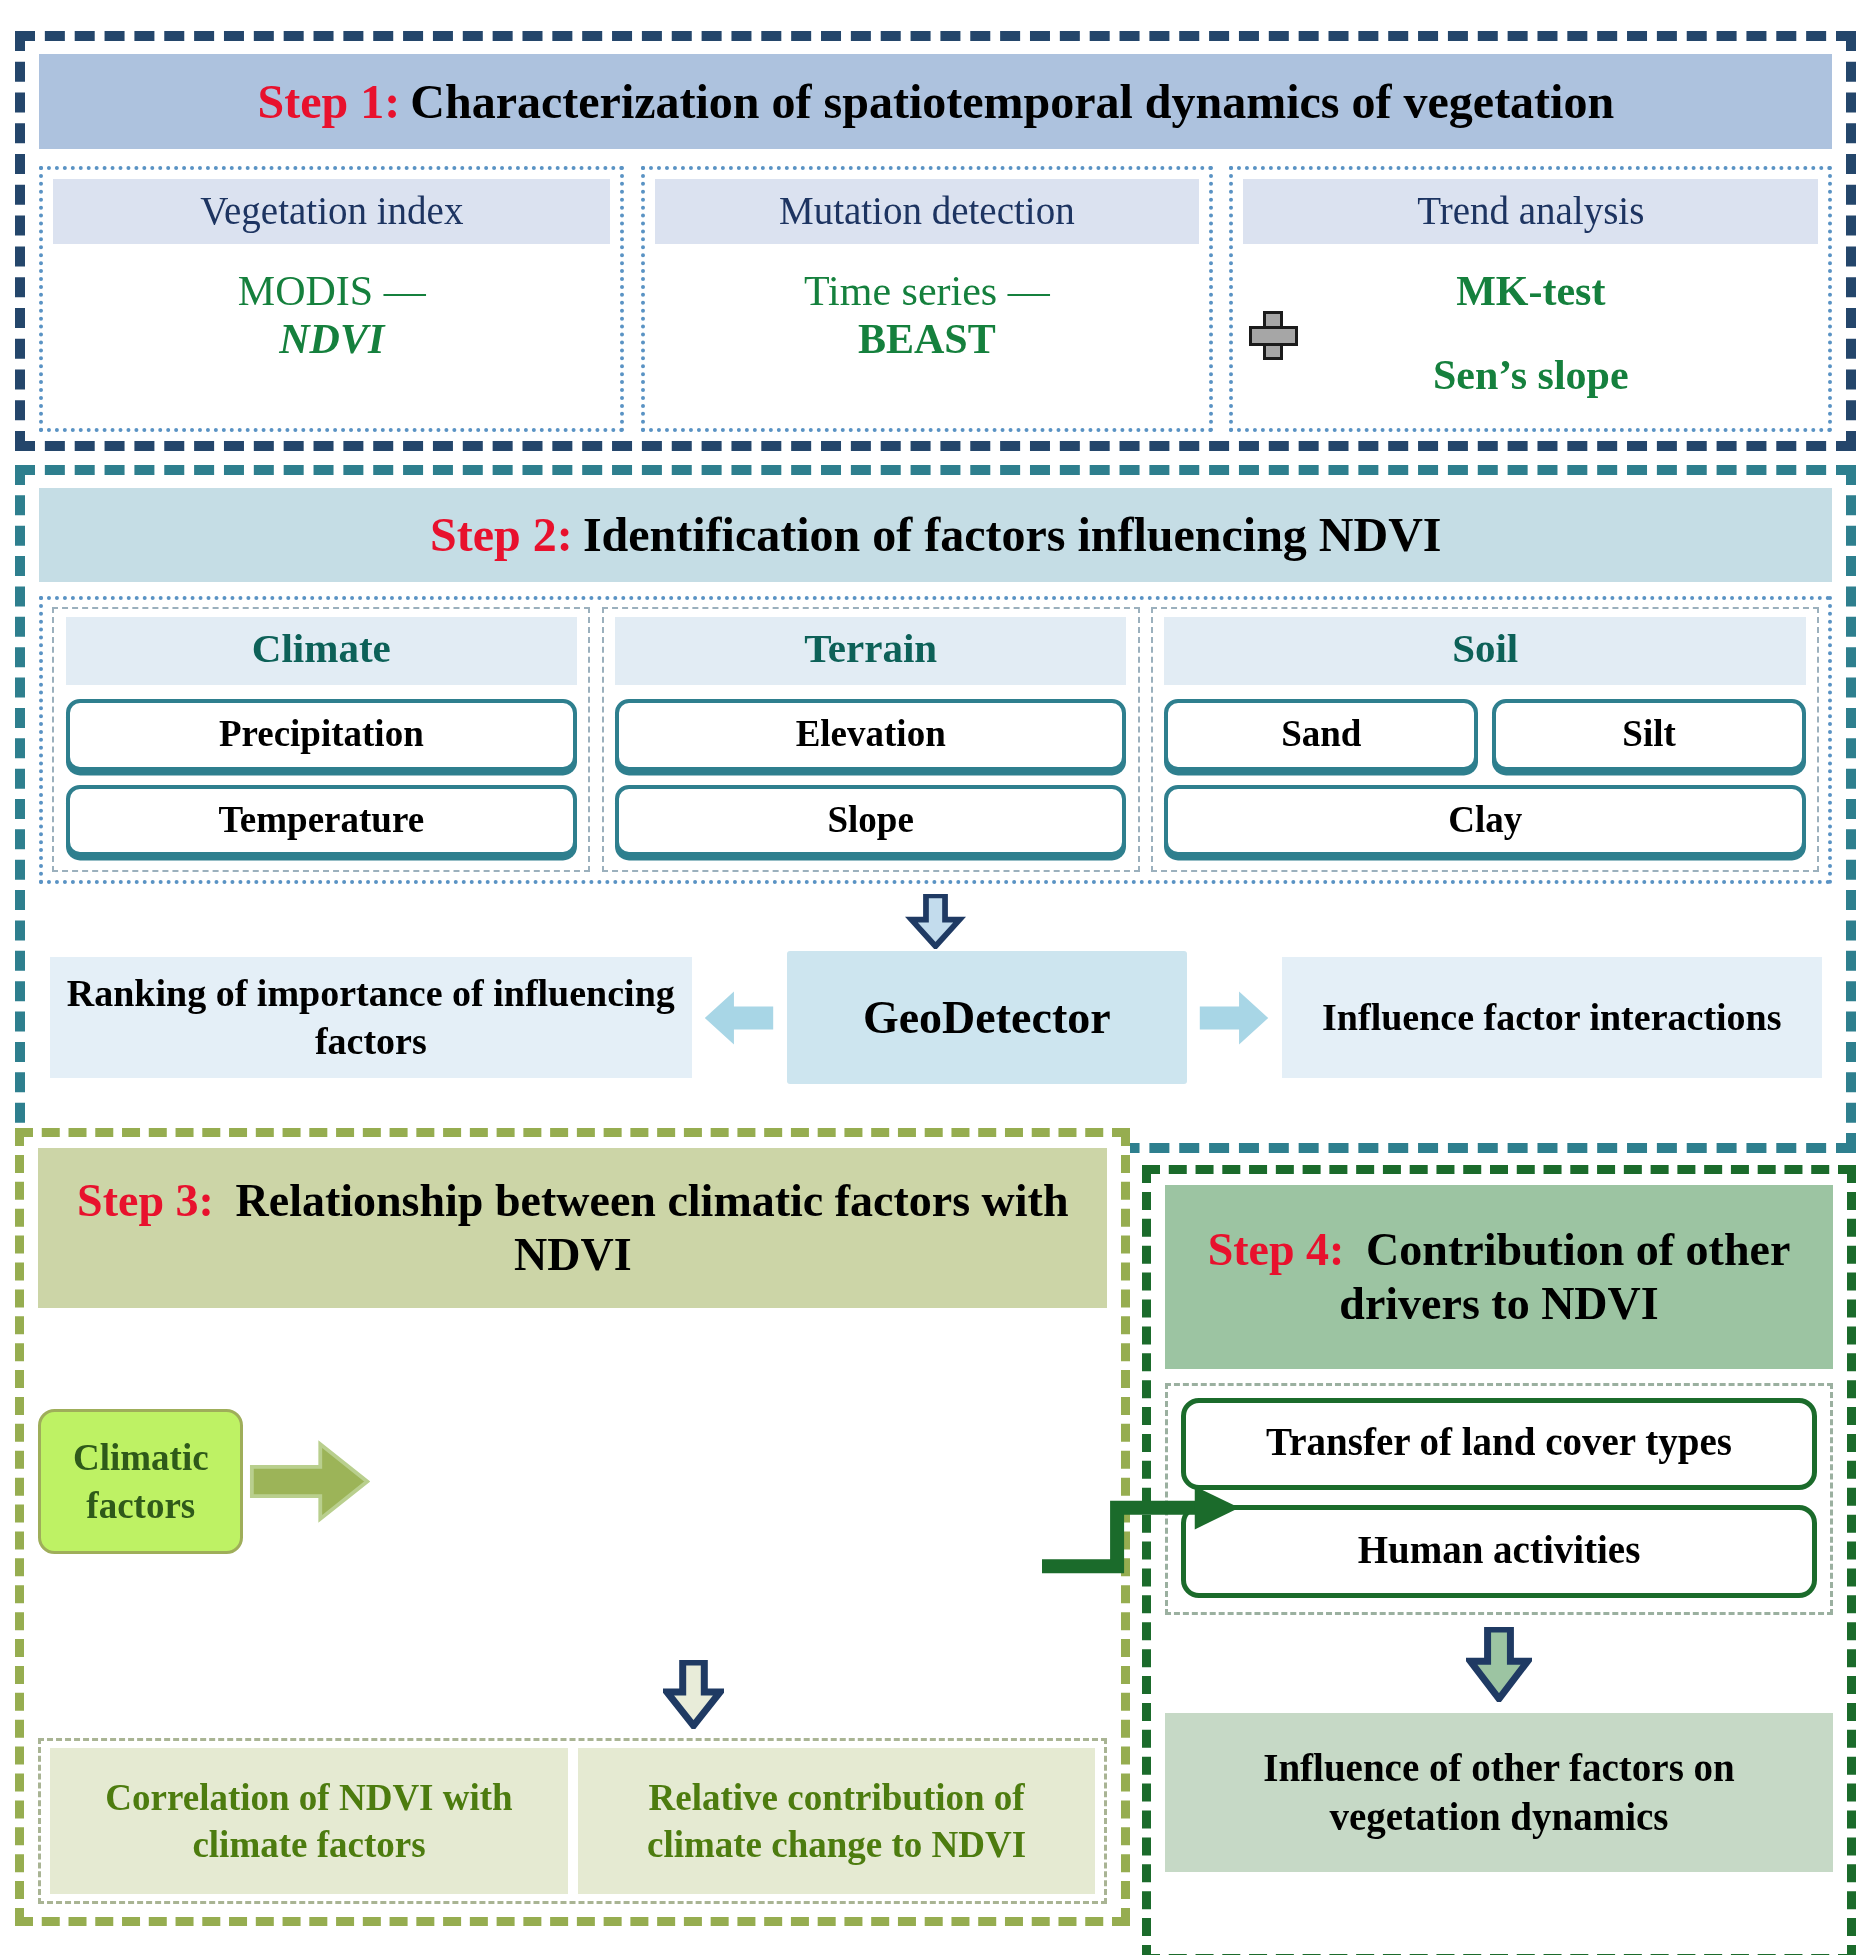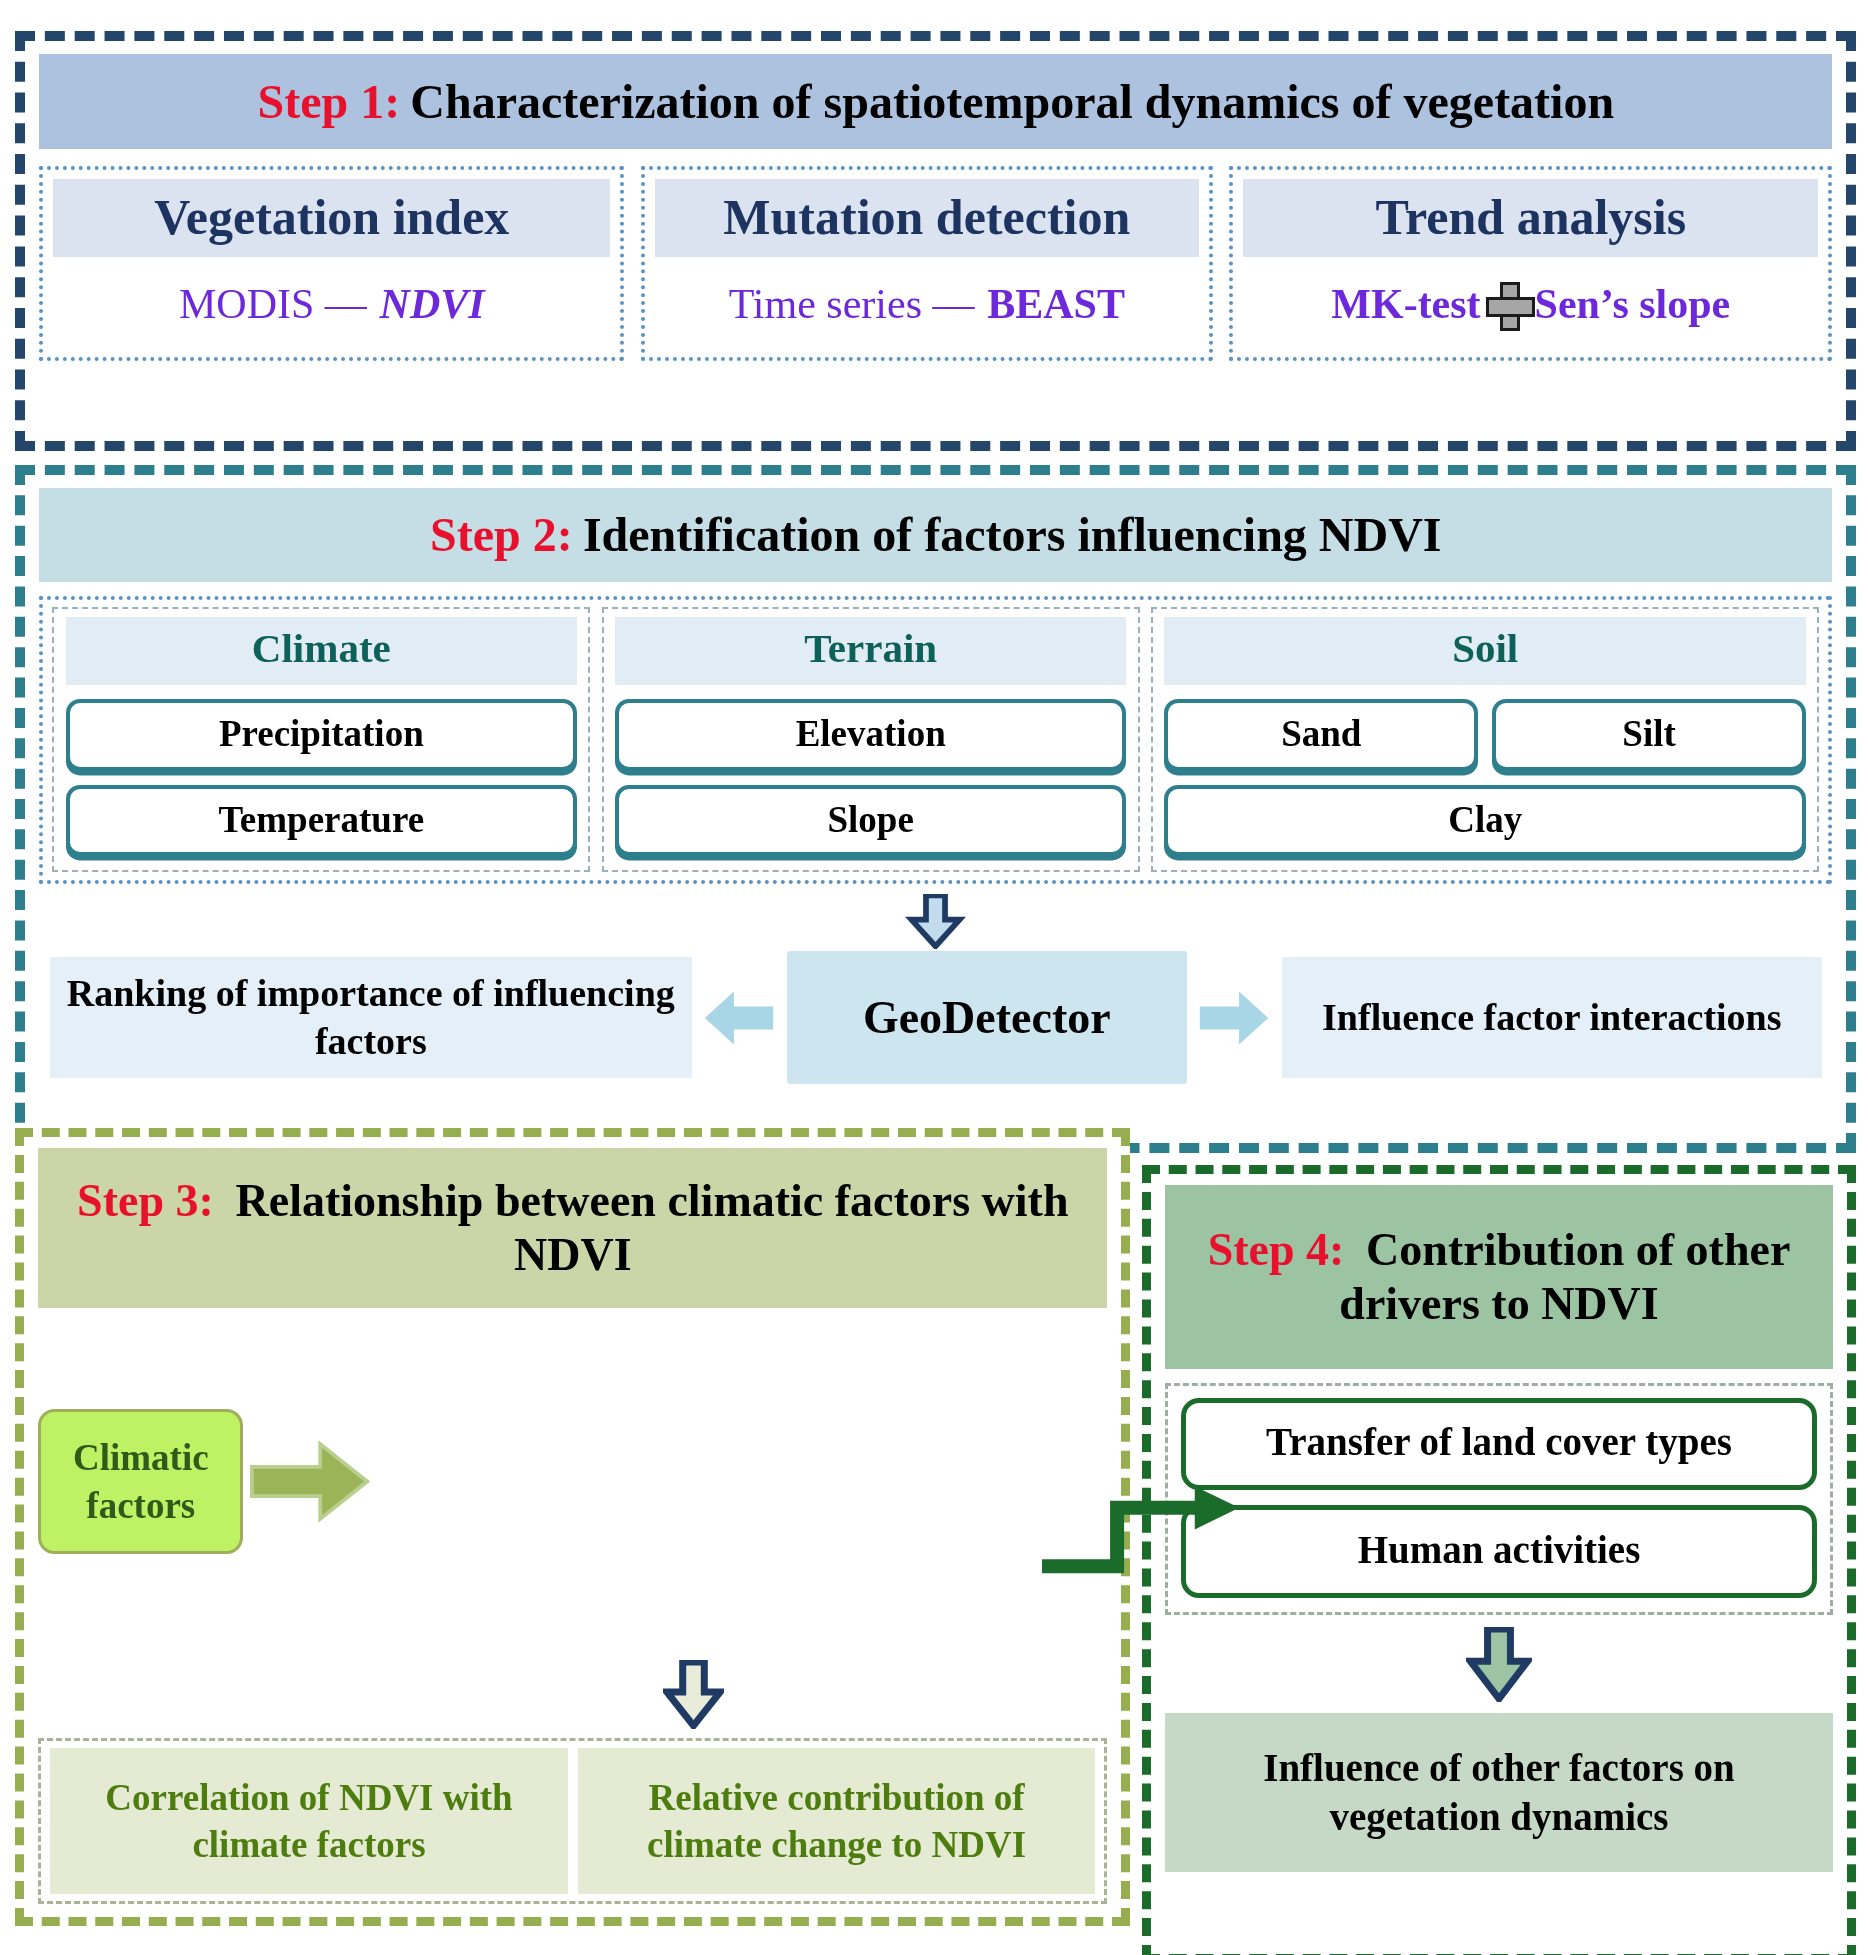--- a/index.html
+++ b/index.html
@@ -55,34 +55,34 @@
     background: #fff;
     padding: 9px 10.2px 11.4px 10.2px;
     flex: 1;
   }
   .dotcol.col1 { flex: 0 0 585px; }
   .dotcol.col2 { flex: 0 0 572px; }
   .dotcol.col3 { flex: 1 1 auto; }
   .subhead {
     background: #dbe2f0;
     text-align: center;
-    font-size: 50px;
-    font-weight: bold;
+    font-size: 39px;
+    font-weight: normal;
     color: #1d3461;
     padding: 9px 0 11.4px 0;
   }
   .subbody {
     text-align: center;
     font-size: 42px;
-    color: #6d28d9;
+    color: #15803d;
     padding: 23px 0 18px 0;
     white-space: nowrap;
     display: flex;
-    align-items: center;
     justify-content: center;
+    flex-direction: column;
   }
   .subbody .ital { font-style: italic; font-weight: bold; }
   .subbody .bld { font-weight: bold; }
   .plus-icon {
     display: inline-block;
     width: 36px; height: 36px;
     margin: 0 9px;
     position: relative;
     vertical-align: middle;
   }

